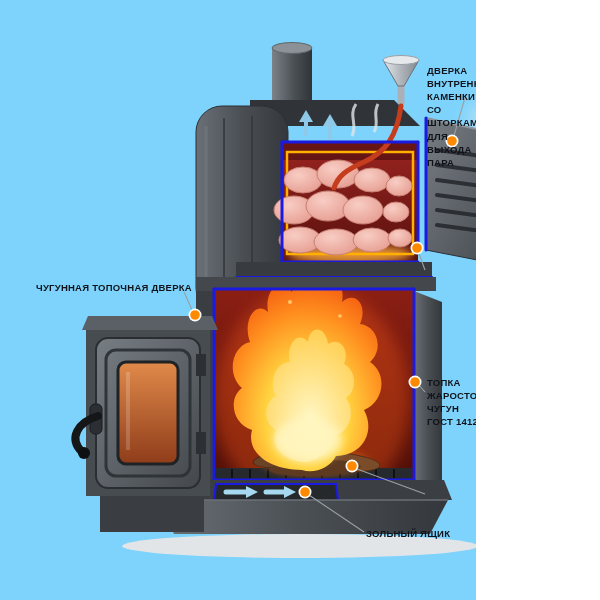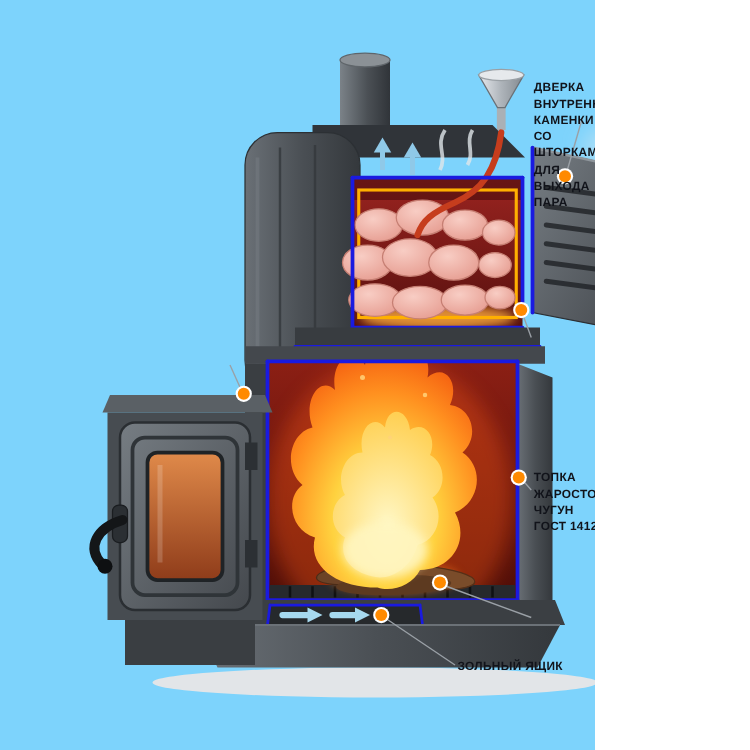--- a/index.html
+++ b/index.html
@@ -294,18 +294,19 @@
         </g>
     <g>
           <circle cx="195" cy="315" r="6.5" class="mkO"></circle>
           <circle cx="195" cy="315" r="4.8" class="mkI"></circle>
         </g>
   </g>
 </svg>
 
 <div class="label" style="left:427px;top:64px;">ДВЕРКА ВНУТРЕННЕЙ КАМЕНКИ
 СО ШТОРКАМИ ДЛЯ ВЫХОДА ПАРА</div>
+<div class="label" style="left:36px;top:281px;">ЧУГУННАЯ ТОПОЧНАЯ ДВЕРКА</div>
 <div class="label" style="left:427px;top:376px;">ТОПКА
 ЖАРОСТОЙКИЙ ЧУГУН
 ГОСТ 1412-85</div>
 <div class="label" style="left:366px;top:527px;text-align:right;">ЗОЛЬНЫЙ ЯЩИК</div>
 
 </div>
 
 </body></html>

